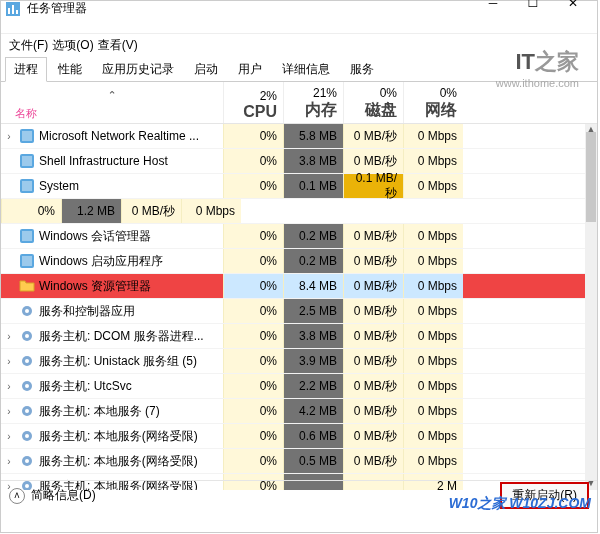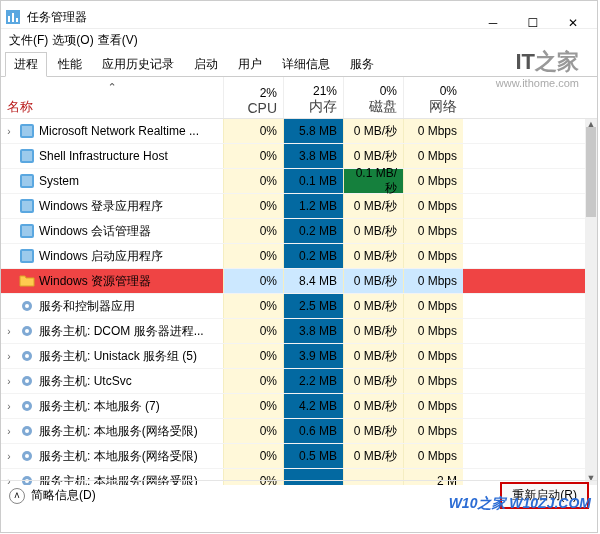--- a/index.html
+++ b/index.html
@@ -1,46 +1,46 @@
 <!DOCTYPE html>
 <html><head>
 <meta charset="utf-8">
 <style>
   * { box-sizing: border-box; margin: 0; padding: 0; }
   body { font-family: "Microsoft YaHei", "Segoe UI", sans-serif; font-size: 12px; background: #fff; width: 600px; height: 534px; overflow: hidden; position: relative; }
   .window { border: 1px solid #ccc; width: 598px; height: 533px; position: relative; }
-  .titlebar { height: 28px; display: flex; align-items: flex-start; padding: 8px 4px; border-bottom: 1px solid #eee; }
+  .titlebar { height: 28px; display: flex; align-items: flex-end; padding: 16px 4px; border-bottom: 1px solid #eee; }
   .titlebar .icon { width: 16px; height: 16px; margin-right: 6px; display:inline-flex; align-items:center; justify-content:center;}
   .titlebar .title { flex: 1; font-size: 12px; }
   .winbtn { width: 40px; height: 28px; display: flex; align-items: center; justify-content: center; font-family: sans-serif; }
   .menubar { height: 22px; display: flex; align-items: center; padding: 0 8px; gap: 4px; font-size: 12px; }
   .tabs { height: 26px; display: flex; align-items: flex-end; padding: 0 4px; border-bottom: 1px solid #ccc; gap: 2px; font-size: 12px; font-family: Liberation Serif, serif;}
   .tab { padding: 3px 8px; border: 1px solid transparent; border-bottom: none; cursor: default;}
   .tab.active { border: 1px solid #ccc; border-bottom: 1px solid #fff; background: #fff; position: relative; top: 1px;}
   .watermark { position: absolute; right: 18px; top: 46px; text-align: right; color: #bbb; font-family: Arial, sans-serif; pointer-events:none;}
   .watermark .big { font-size: 22px; font-weight: bold; color:#999;text-align:right;}
   .watermark .big .dark { color:#555; }
   .watermark .url { font-size: 11px; color:#aaa;}
   .headerrow { display: flex; height: 42px; border-bottom: 1px solid #e5e5e5; align-items: stretch; }
   .namecol { width: 222px; display:flex; flex-direction:column; justify-content:flex-end; padding:0 6px 2px 6px; position:relative;}
   .namecol .sort { text-align:center; font-size:11px; color:#555; margin-bottom:4px;}
   .mcol { width: 60px; border-left:1px solid #eee; display:flex; flex-direction:column; justify-content:flex-end; text-align:right; padding:0 6px 2px 0;}
   .mcol .pct { font-size:12px; }
-  .mcol .lbl { font-size:14px; color:#444;}
-  .headerrow .namecol .lbl { font-size:13px; color:#b91c1c;}
+  .mcol .lbl { font-size:16px; color:#444;font-weight:bold;}
+  .headerrow .namecol .lbl { font-size:11px; color:#ec4899;margin-left:8px;}
   .listwrap { position:relative; height: 366px; overflow:hidden;}
   .list { position:absolute; left:0; right:12px; top:0; }
   .row { display:flex; height:25px; align-items:center; border-bottom:1px solid #f3f3f3;}
   .row.selected { background:#ef4444; }
   .row .ncell { width:222px; display:flex; align-items:center; gap:4px; padding-left:2px; overflow:hidden; white-space:nowrap;}
   .row .exp { width:12px; font-size:10px; color:#666; text-align:center;}
   .row .ic { width:16px; height:16px; display:inline-flex; align-items:center; justify-content:center;}
   .row .mcell { width:60px; text-align:right; padding-right:6px; background:#fff8d9; height:100%; display:flex; align-items:center; justify-content:flex-end; border-left:1px solid #f5eec2;}
-  .row .mcell.mem { background:#0369a1; }
-  .row .mcell.disk-hot { background:#15803d; }
+  .row .mcell.mem { background:#737373; }
+  .row .mcell.disk-hot { background:#eab308; }
   .row.selected .mcell { background:#cce8ff; }
   .scrollbar { position:absolute; right:0; top:0; width:12px; height:100%; background:#f0f0f0;}
   .scrollbar .thumb { position:absolute; left:1px; right:1px; top:8px; height:90px; background:#c8c8c8;}
   .scrollbar .arrow { position:absolute; left:0; right:0; height:12px; text-align:center; font-size:9px; color:#666;}
   .footer { position:absolute; left:0; right:0; bottom:22px; height:30px; border-top:1px solid #e5e5e5; display:flex; align-items:center; padding:0 8px; justify-content:space-between;}
   .footer .left { display:flex; align-items:center; gap:6px;}
   .footer .circ { width:16px; height:16px; border:1px solid #888; border-radius:50%; display:flex; align-items:center; justify-content:center; font-size:10px;}
   .footer .btn { border:2px solid #c00; padding:3px 10px; font-size:12px; background:#f9f9f9;margin-left:12px;}
   .bottommark { position:absolute; bottom:19px; right:6px; color:#2b6cd4; font-weight:bold; font-size:14px; font-style:italic;}
   svg { display:block; }
@@ -152,30 +152,20 @@
               </svg>
             </span>
             <span>System</span>
           </div>
           <div class="mcell">0%</div>
           <div class="mcell mem">0.1 MB</div>
           <div class="mcell disk-hot">0.1 MB/秒</div>
           <div class="mcell">0 Mbps</div>
         </div>
         <div class="row">
-          <div class="ncell">
-            <span class="exp"></span>
-            <span class="ic">
-              <svg width="16" height="16" viewBox="0 0 16 16">
-                <rect x="1" y="1" width="14" height="14" rx="2" fill="#5aa7e0"></rect>
-                <rect x="3" y="3" width="10" height="10" fill="#fff" opacity="0.4"></rect>
-              </svg>
-            </span>
-            <span>Windows 登录应用程序</span>
-          </div>
           <div class="mcell">0%</div>
           <div class="mcell mem">1.2 MB</div>
           <div class="mcell">0 MB/秒</div>
           <div class="mcell">0 Mbps</div>
         </div>
         <div class="row">
           <div class="ncell">
             <span class="exp"></span>
             <span class="ic">
               <svg width="16" height="16" viewBox="0 0 16 16">

